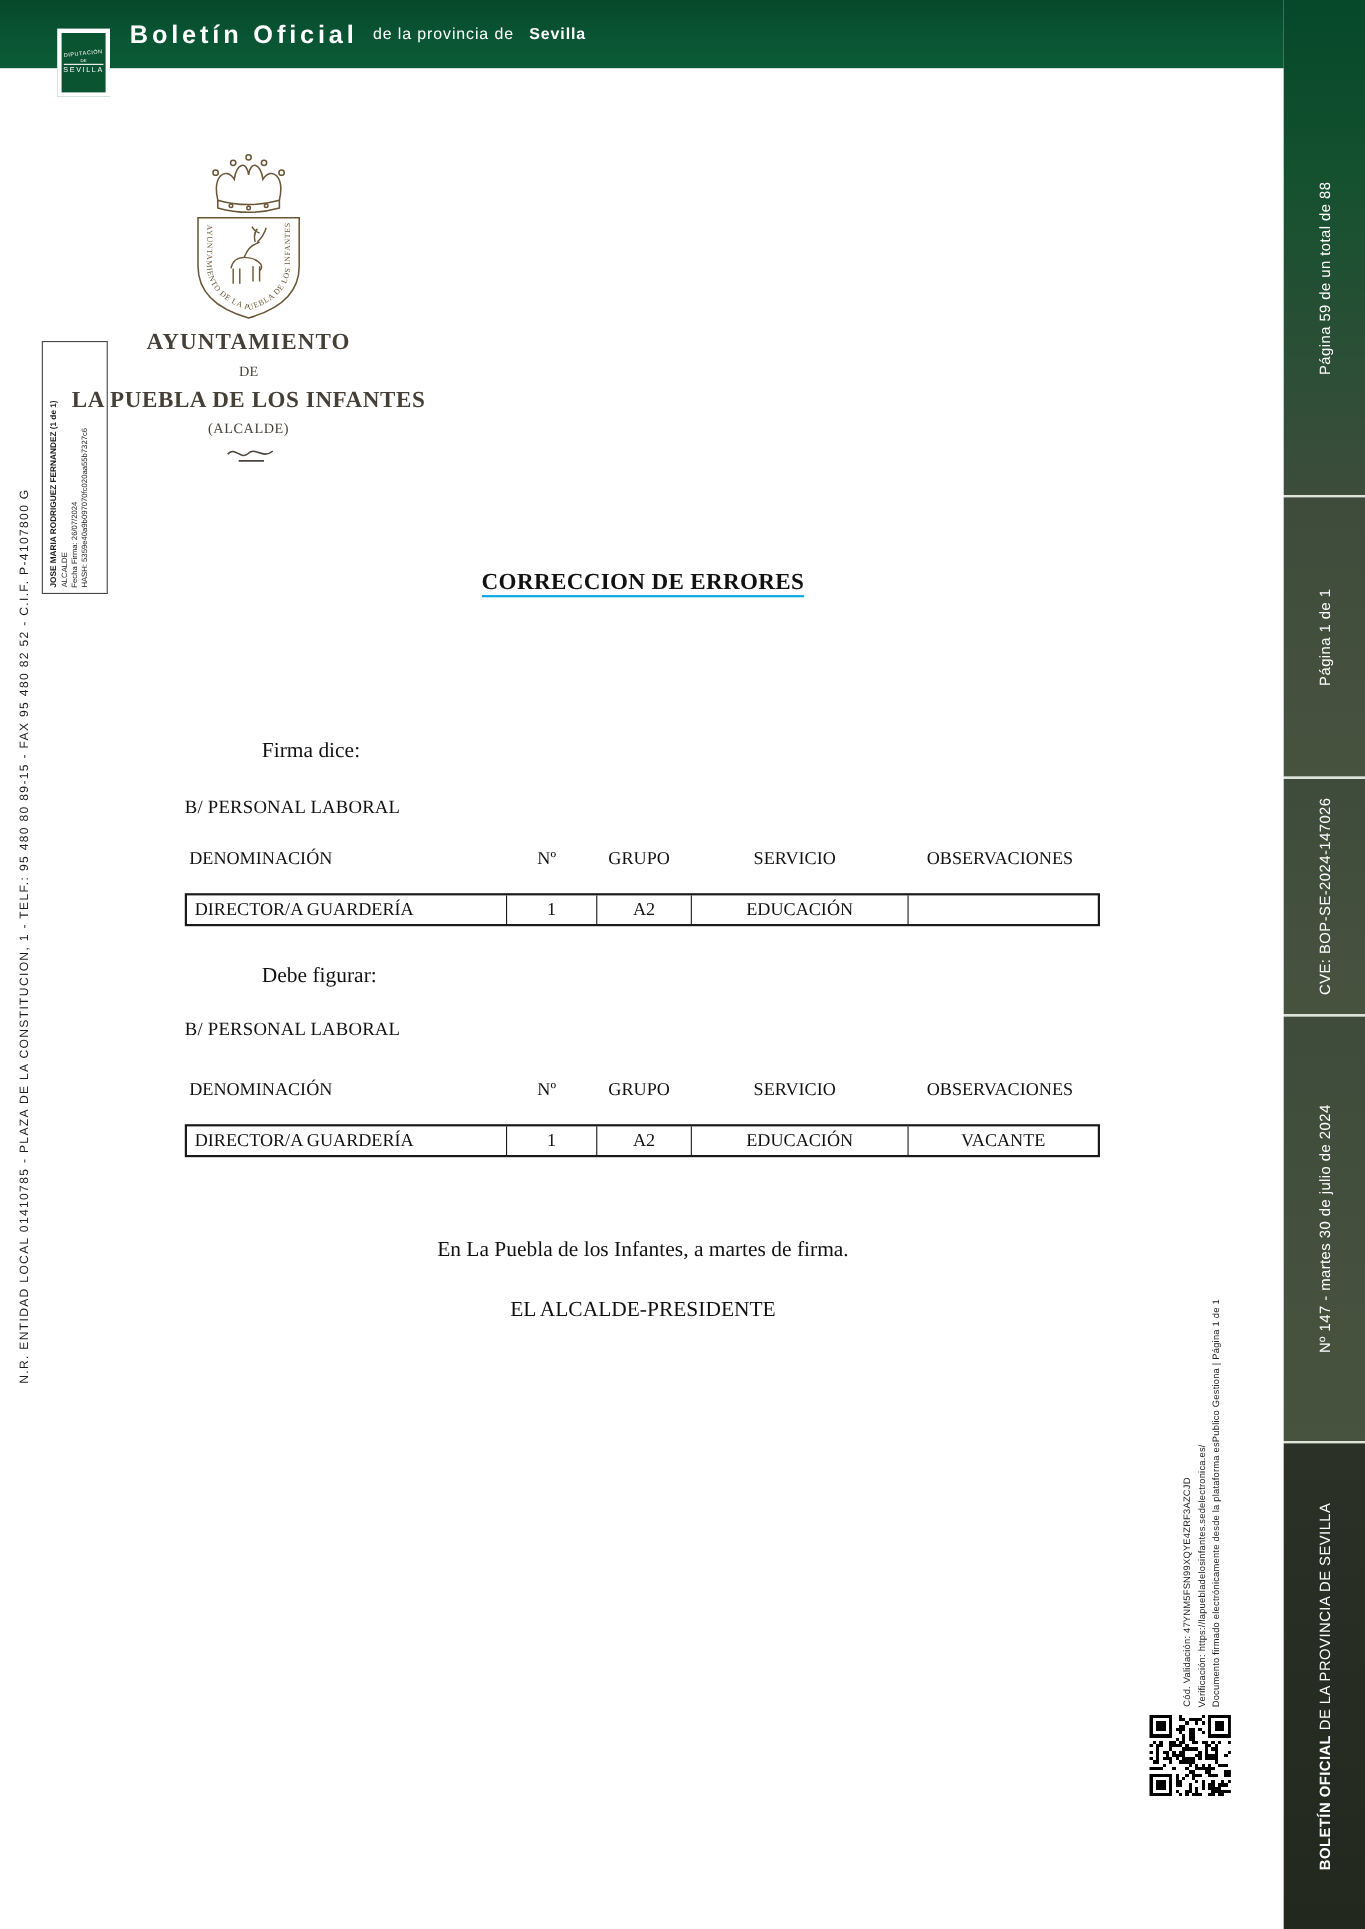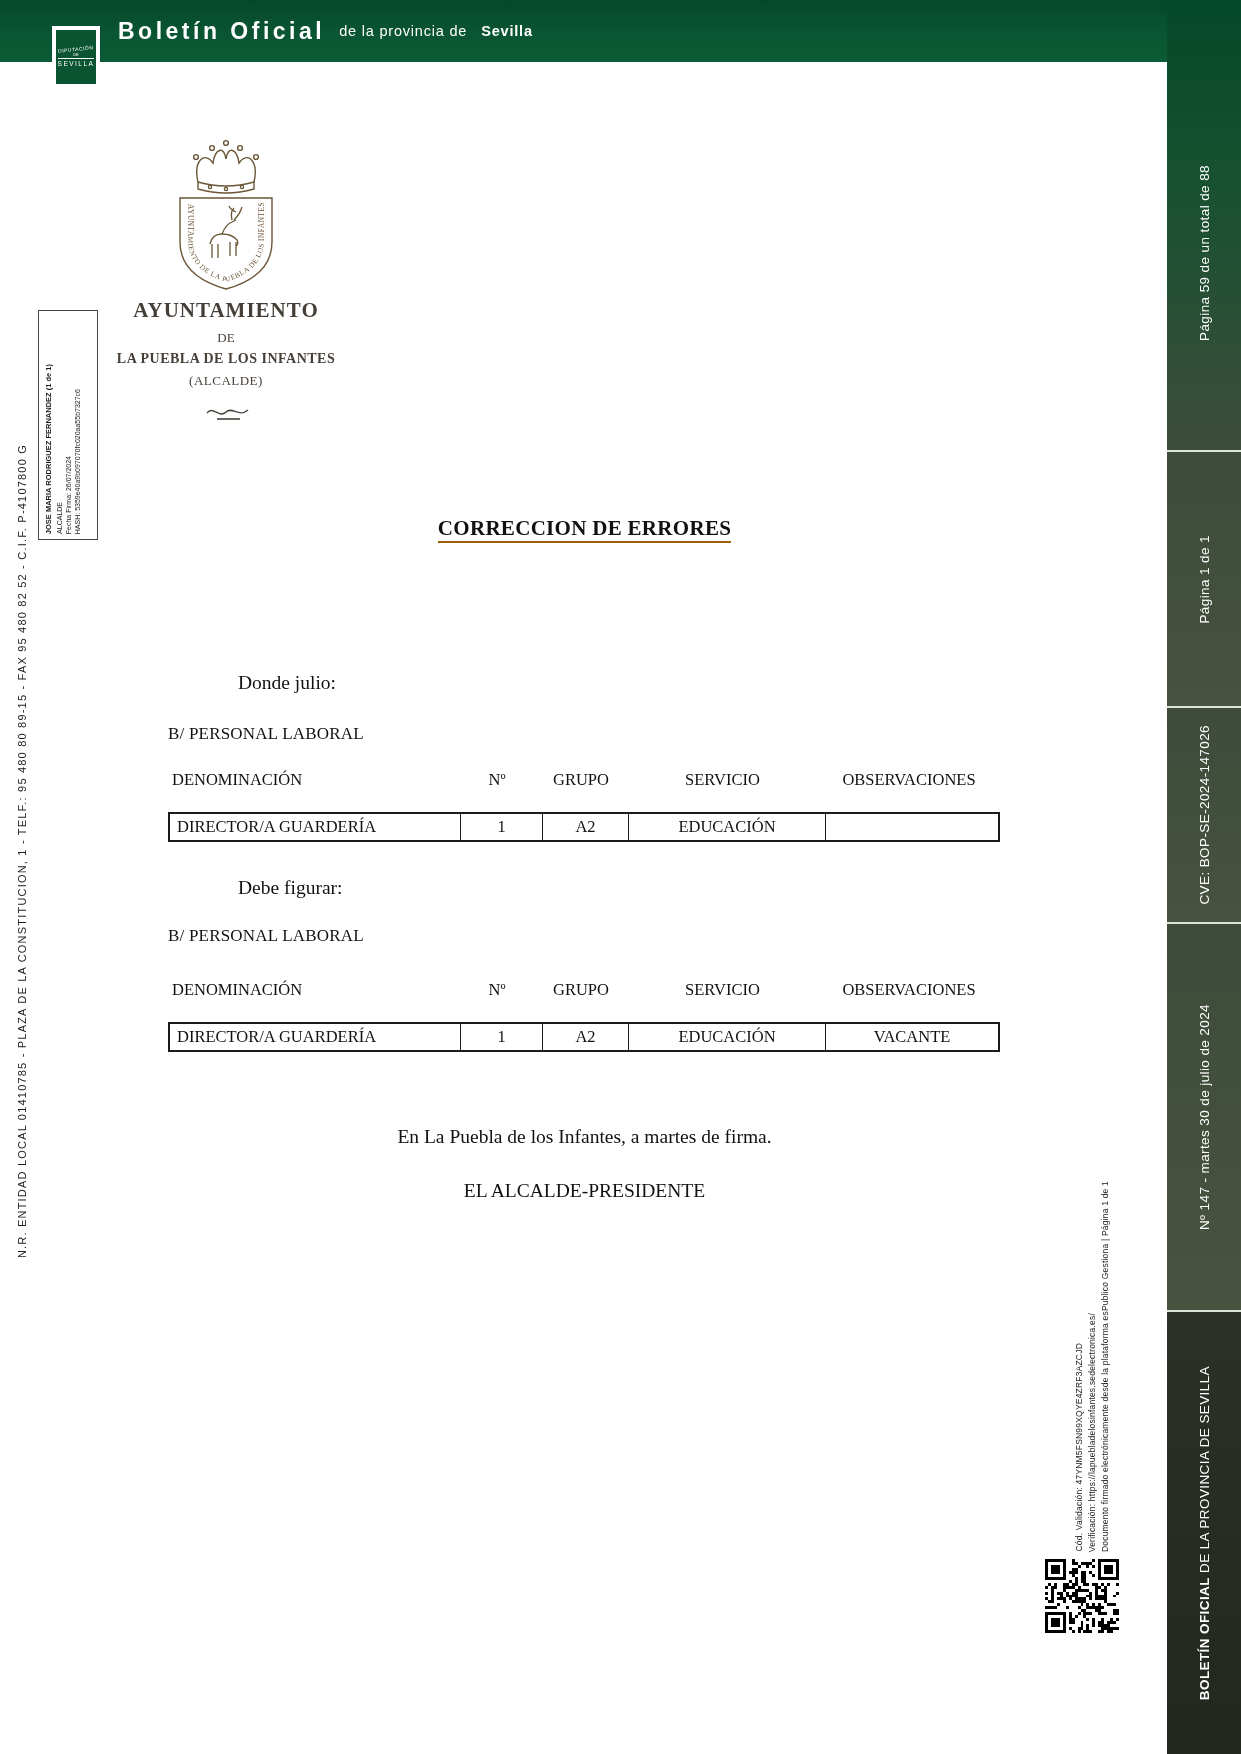--- a/index.html
+++ b/index.html
@@ -43,27 +43,27 @@
   .stamp-box .vt{position:absolute;bottom:5px;font-family:"Liberation Sans",sans-serif;color:#1a1a1a;}
   .st1{left:5px;font-size:7.5px;font-weight:bold;}
   .st2{left:17px;font-size:7px;}
   .st3{left:26px;font-size:7px;}
   .st4{left:35px;font-size:7px;}
   
   .emblem{position:absolute;left:166px;top:136px;}
   .org{position:absolute;left:56px;top:298px;width:340px;text-align:center;color:#453f37;}
   .org-name{font-size:21px;letter-spacing:1px;font-weight:600;}
   .org-de{font-size:13px;margin-top:7px;}
-  .org-city{font-size:14px;letter-spacing:.5px;font-weight:600;margin-top:5px;}
+  .org-city{font-size:21px;letter-spacing:.5px;font-weight:600;margin-top:5px;}
   .org-prov{font-size:13px;margin-top:6px;letter-spacing:.5px;}
   .squiggle{position:absolute;left:203px;top:404px;}
   
   .doc-title{position:absolute;left:168px;top:516px;width:833px;text-align:center;}
   .doc-title span{font-size:21px;font-weight:bold;letter-spacing:.3px;
-    border-bottom:2px solid #a16207;padding-bottom:1px;}
+    border-bottom:2px solid #0ea5e9;padding-bottom:1px;}
   .para{position:absolute;left:168px;top:562px;width:833px;font-size:19.5px;line-height:29.5px;
     text-align:justify;text-indent:65px;}
   .lead-in{position:absolute;left:238px;font-size:19.5px;}
   .where{top:672px;} .must{top:877px;}
   .section-label{position:absolute;left:168px;font-size:17px;letter-spacing:.2px;}
   .secb1{top:724px;} .secb2{top:926px;}
   .thead{position:absolute;left:165px;width:832px;display:flex;font-size:16.5px;}
   .thead1{top:770px;} .thead2{top:980px;}
   .trow{position:absolute;left:168px;width:832px;height:30px;display:flex;box-sizing:border-box;
     border:2px solid #1a1a1a;font-size:16.5px;align-items:center;}
@@ -164,21 +164,21 @@
   <svg class="squiggle" width="50" height="20" viewBox="0 0 50 20">
     <path d="M4 9 C10 1 16 15 23 8 C29 2 36 14 45 6" stroke="#4a443c" fill="none" stroke-width="1.4"></path>
     <path d="M14 15 H37" stroke="#4a443c" fill="none" stroke-width="1.6"></path>
   </svg>
 
   <div class="doc-title">
     <span>CORRECCION DE ERRORES</span>
   </div>
 
 
-  <span class="lead-in where">Donde julio:</span>
+  <span class="lead-in where">Firma dice:</span>
   <span class="section-label secb1">B/ PERSONAL LABORAL</span>
 
   <div class="thead thead1">
     <span class="c c0">DENOMINACIÓN</span>
     <span class="c c1">Nº</span>
     <span class="c c2">GRUPO</span>
     <span class="c c3">SERVICIO</span>
     <span class="c c4">OBSERVACIONES</span>
   </div>
   <div class="trow trow1">

